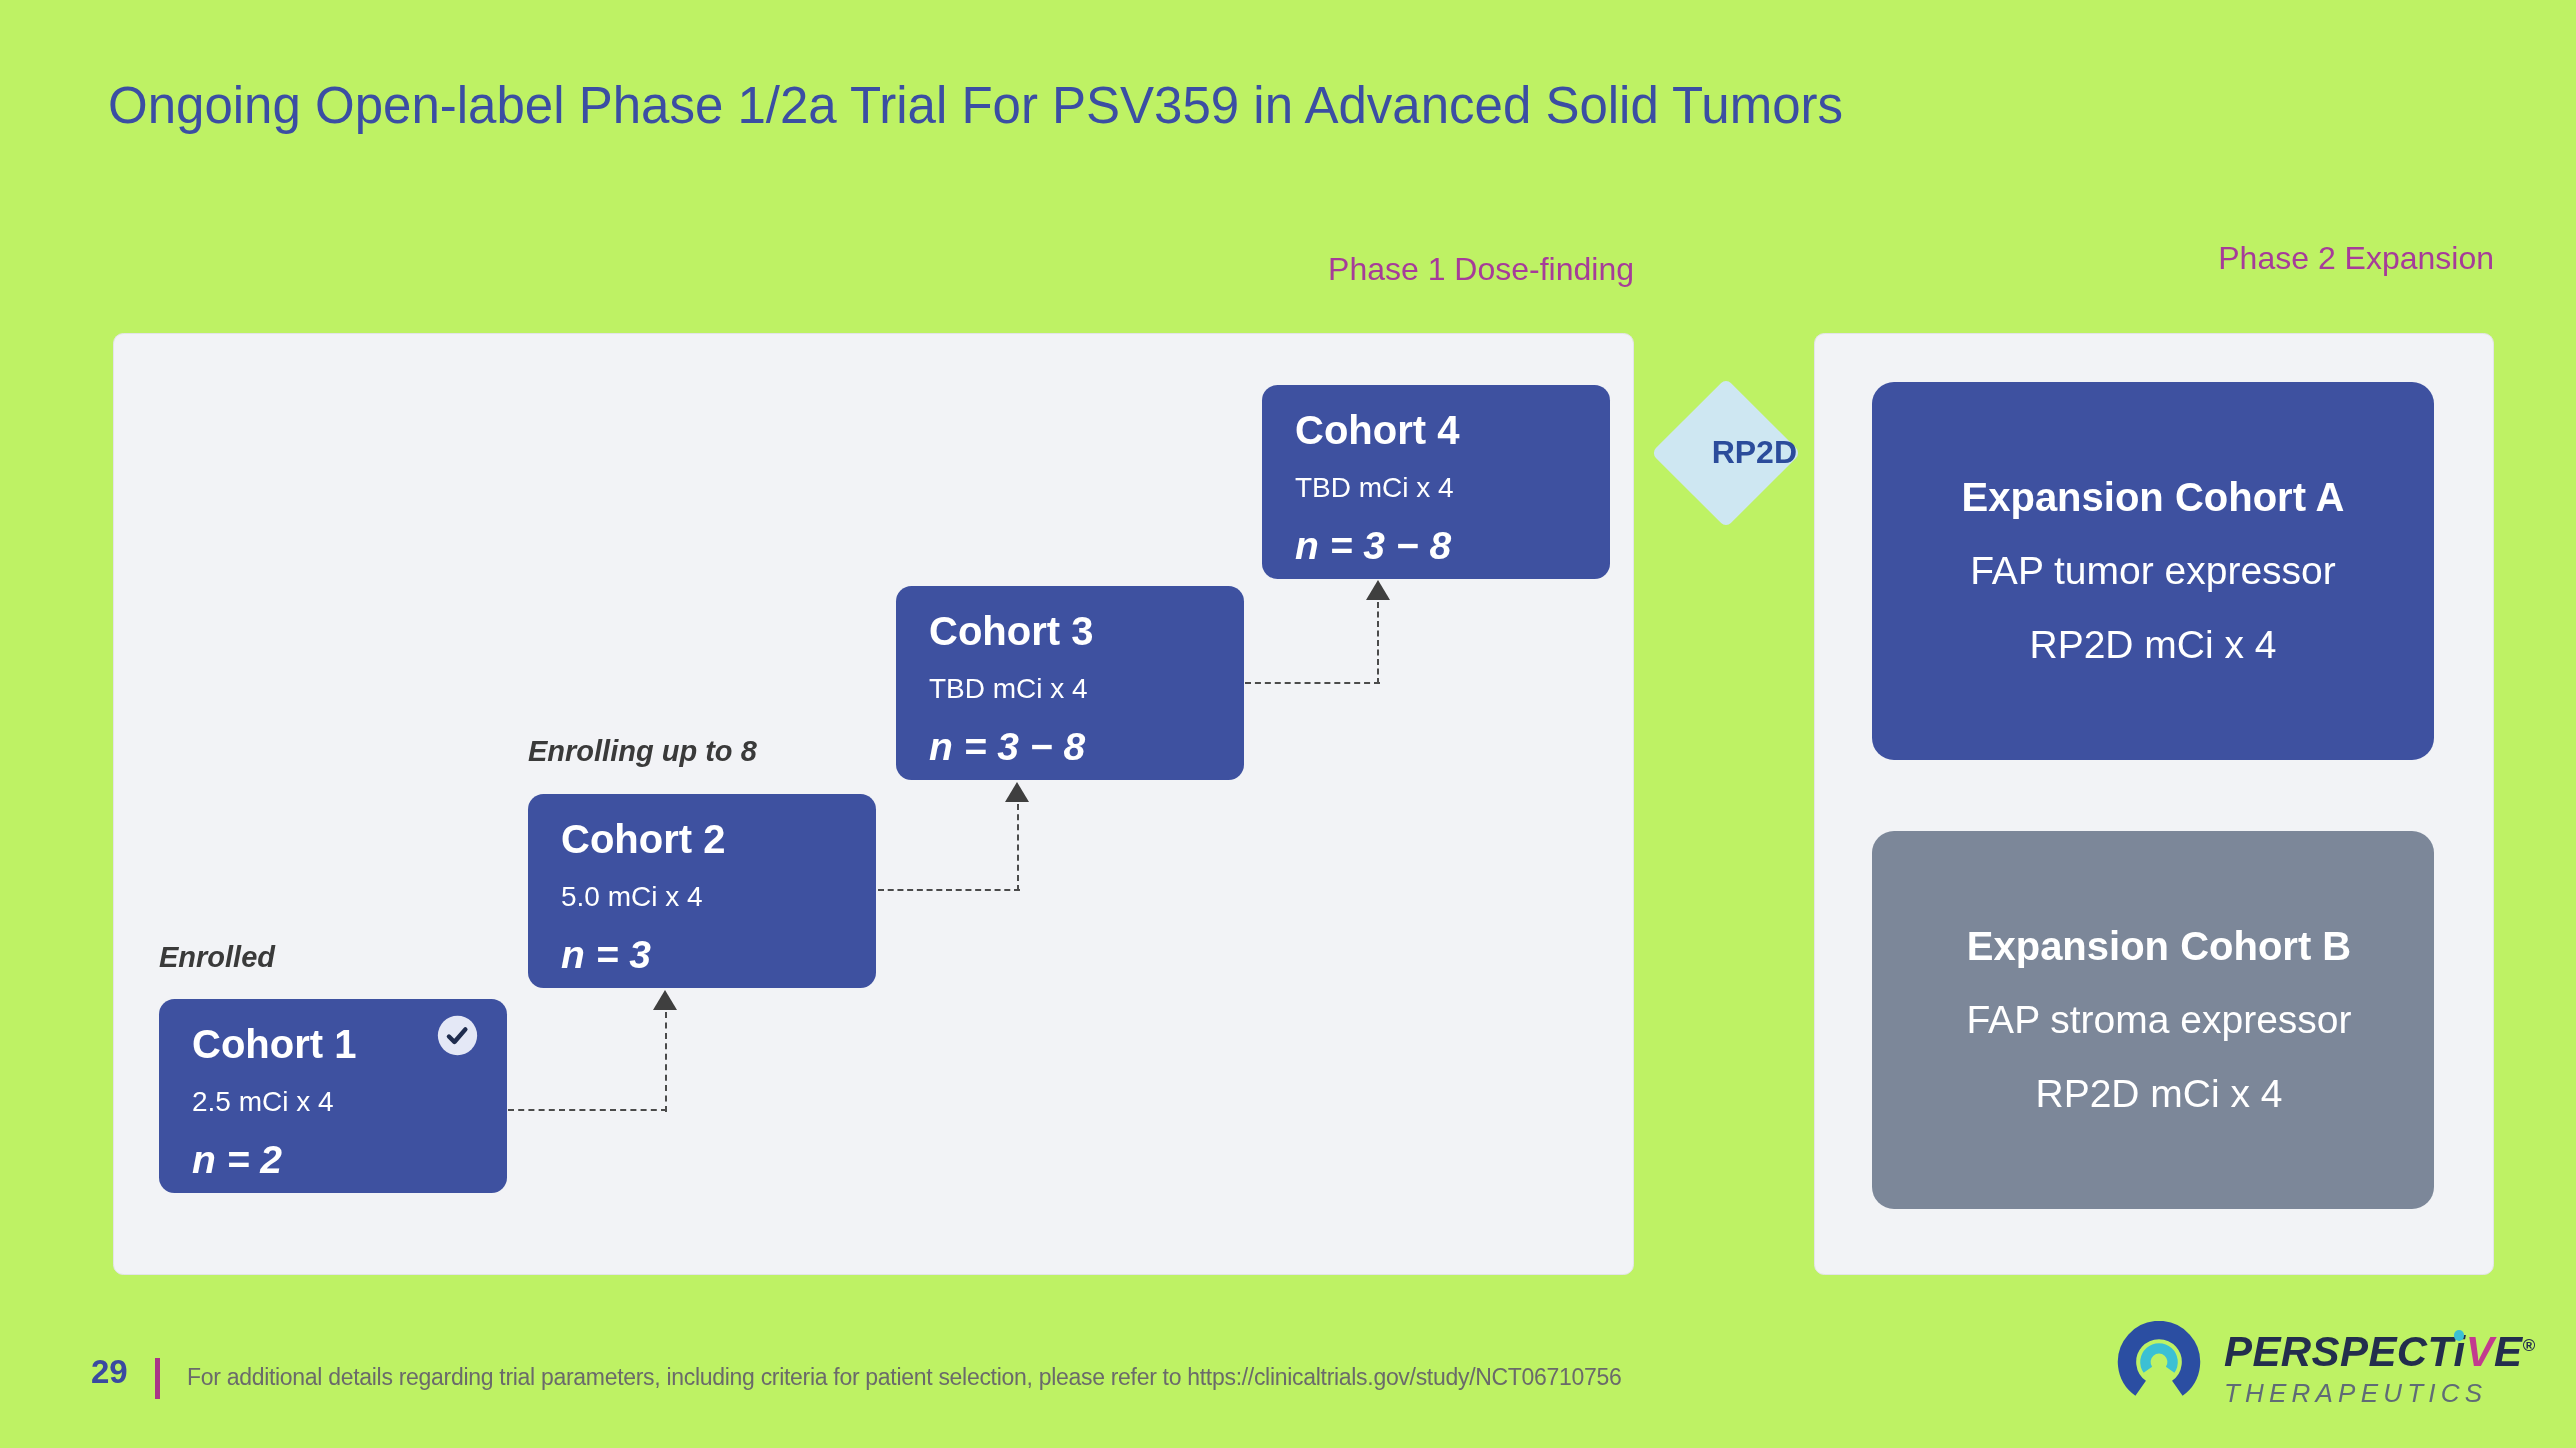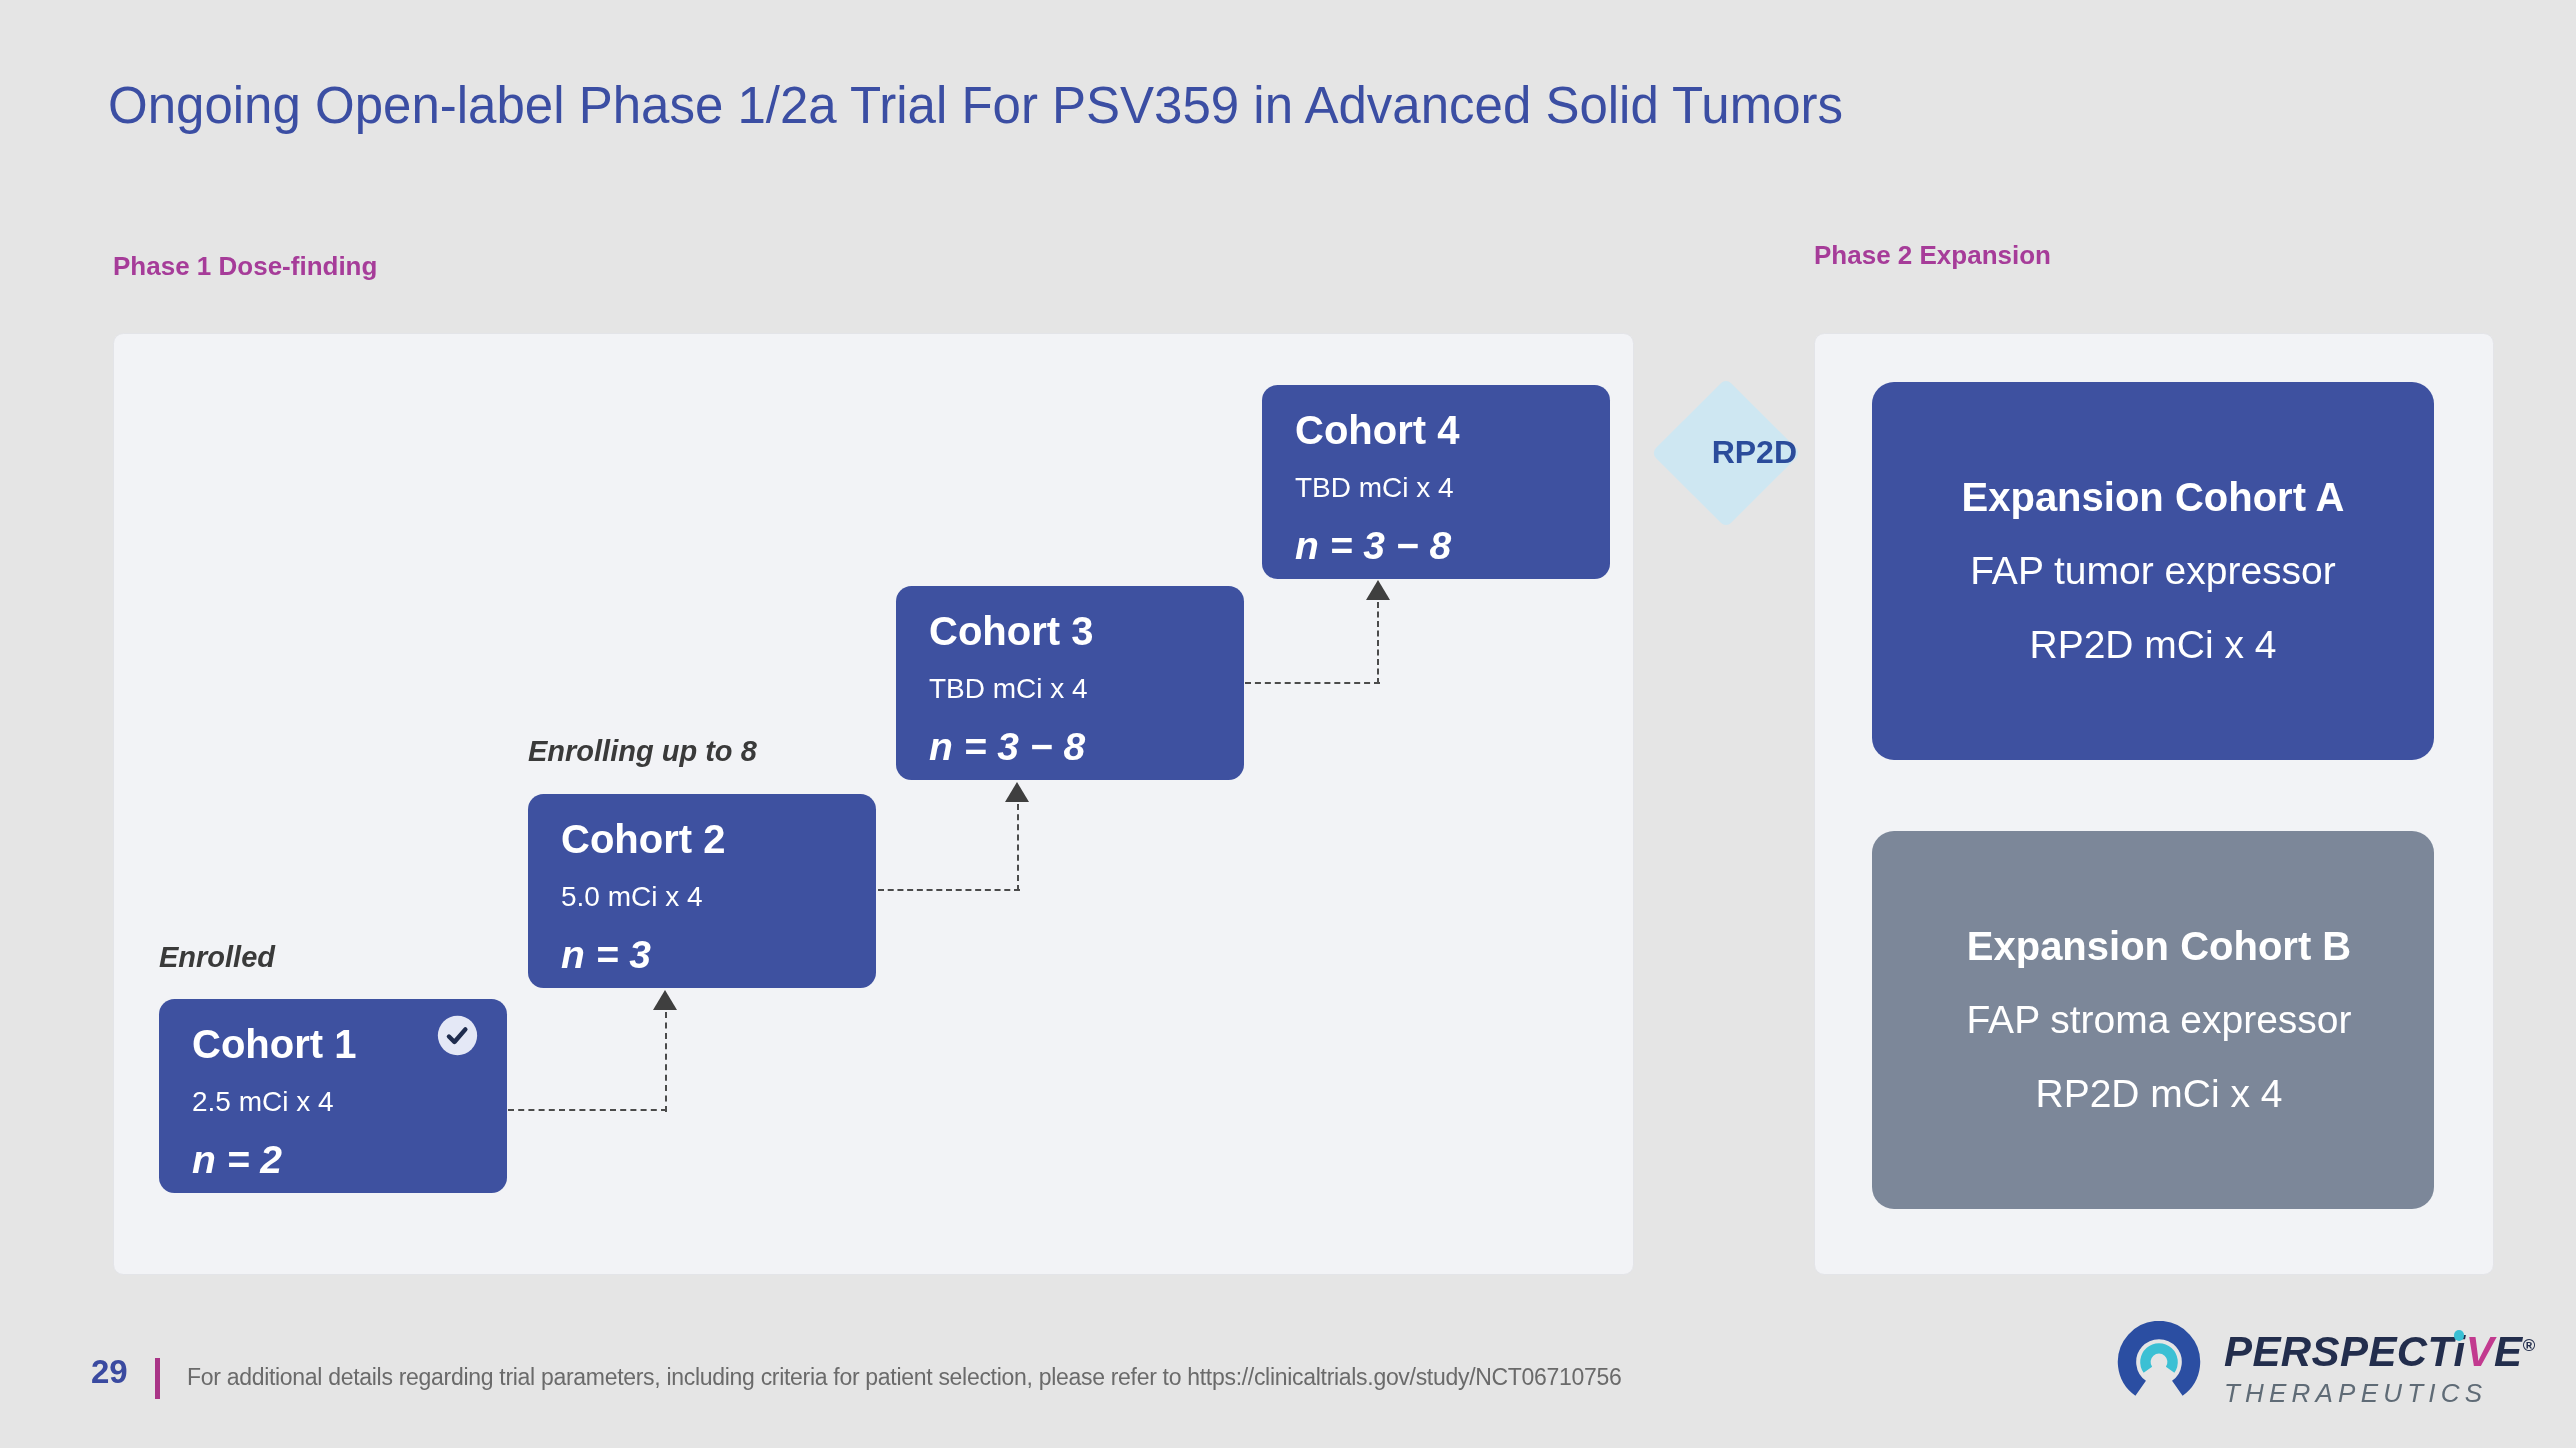--- a/index.html
+++ b/index.html
@@ -1,27 +1,27 @@
 <!DOCTYPE html>
 <html style="font-size:13.7px"><head>
 <meta charset="utf-8">
 <style>
   html,body{margin:0;padding:0;background:#ffffff;}
   .slide{
-    position:relative;width:2576px;height:1449px;overflow:hidden;background:#e5e5e5;
+    position:relative;width:2576px;height:1449px;overflow:hidden;background:#bef264;
     font-family:"Liberation Sans",sans-serif;
   }
   
   .slide-title{
     position:absolute;left:108px;top:76px;width:2147px;
     font-size:51px;font-weight:500;color:#3B4EA3;letter-spacing:0px;
   }
   
   .phase-heading{
-    position:absolute;font-size:26px;font-weight:700;color:#A63C99;text-align:left;
+    position:absolute;font-size:32px;font-weight:400;color:#A63C99;text-align:right;
   }
   .phase1-heading{left:113px;width:1521px;top:251px;}
   .phase2-heading{left:1814px;width:680px;top:240px;}
   
   .panel{
     position:absolute;top:333px;height:942px;background:#F2F3F6;
     border:1.7px solid #E3E4E8;border-radius:10.3px;box-sizing:border-box;
   }
   .panel-left{left:113px;width:1521px;}
   .panel-right{left:1814px;width:680px;}

